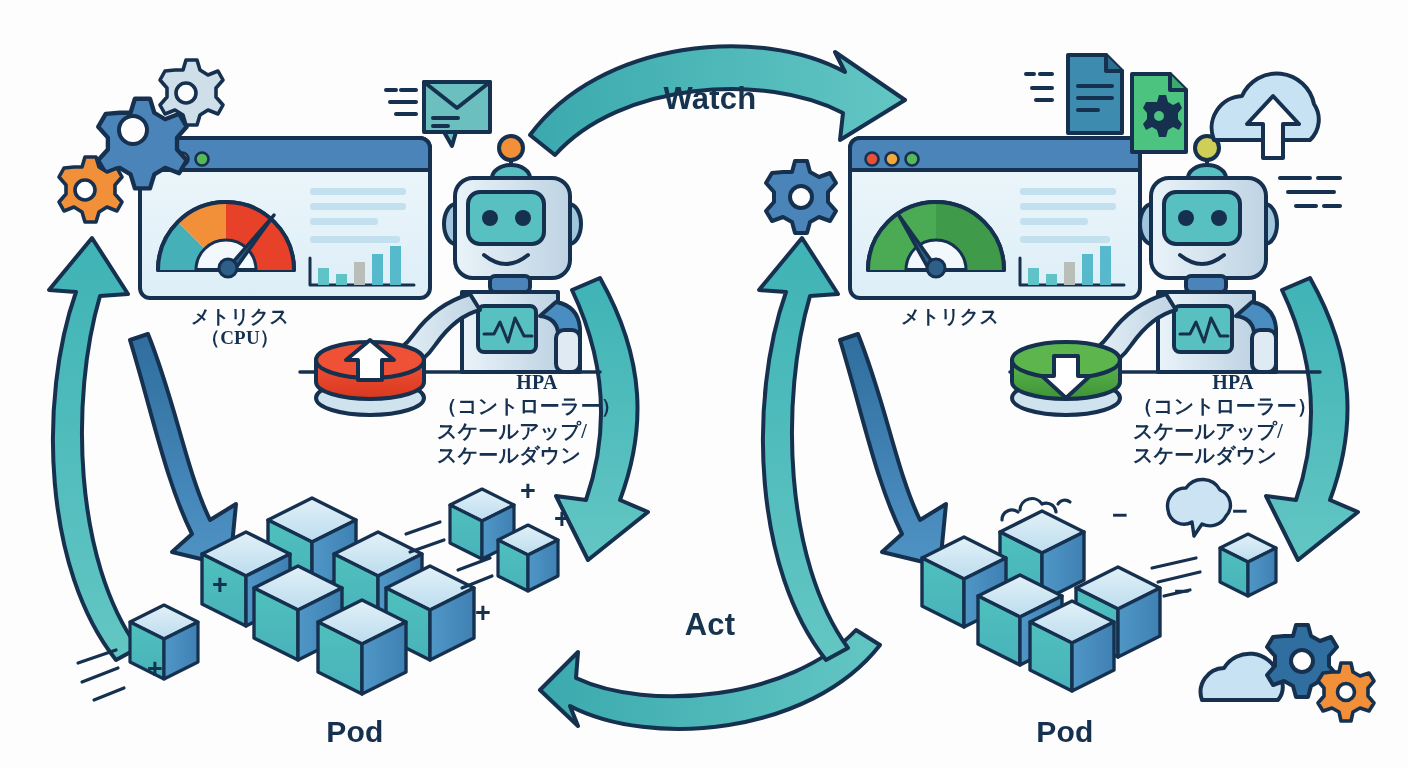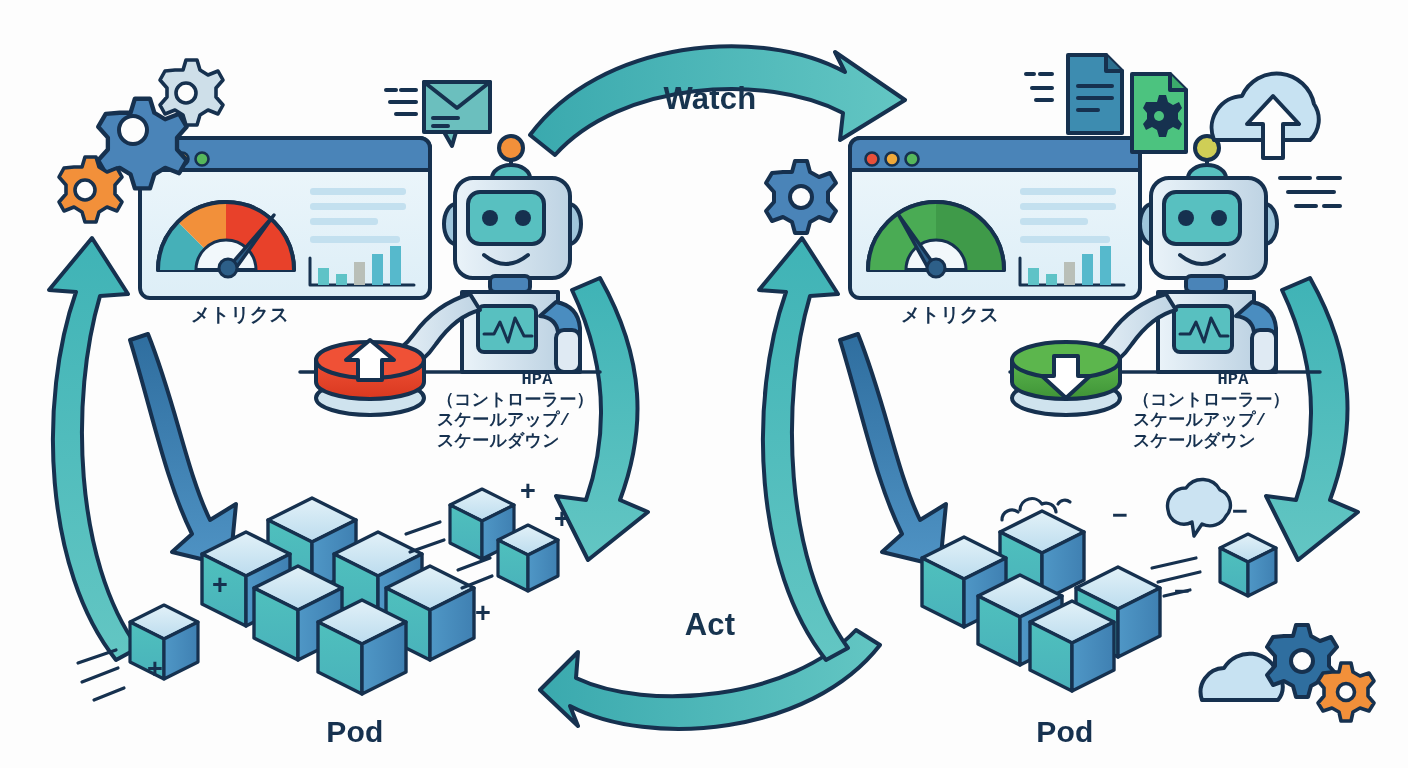--- a/index.html
+++ b/index.html
@@ -1,24 +1,24 @@
 <!DOCTYPE html>
 <html><head>
 <meta charset="utf-8">
 <style>
   html,body{margin:0;padding:0;background:#fff;}
   body{font-family:"Liberation Sans","DejaVu Sans",sans-serif;}
   #stage{position:relative;width:1408px;height:768px;background:#fdfdfd;overflow:hidden;}
   #stage svg.layer{position:absolute;left:0;top:0;width:1408px;height:768px;}
   .lbl{position:absolute;color:#16314f;font-weight:700;text-align:center;letter-spacing:.2px;line-height:1.12;}
-  .lbl-jp{font-family:Liberation Mono, monospace;}
+  .lbl-jp{font-family:Liberation Serif, serif;}
   .cyc{font-size:31px;font-weight:700;color:#17344f;}
   .pod-lbl{font-size:30px;}
   .metric-lbl{font-size:19px;}
-  .hpa-lbl{font-size:17px;text-align:left;line-height:1.22;}
+  .hpa-lbl{font-size:20px;text-align:left;line-height:1.22;}
   .plusminus{position:absolute;color:#16314f;font-weight:700;font-size:27px;line-height:1;}
 </style>
 </head>
 <body>
 
 <div id="stage">
 
   <svg class="layer" viewBox="0 0 1408 768">
     <defs>
       <linearGradient id="gTeal" x1="0" y1="0" x2="0" y2="1">
@@ -435,20 +435,21 @@
       </g>
 
     </g>
   </svg>
 
   <div class="lbl cyc" style="left:620px;top:608px;width:180px;">Act</div>
   <div class="lbl cyc" style="left:620px;top:82px;width:180px;">Watch</div>
 
   <div class="lbl lbl-jp metric-lbl" style="left:130px;top:306px;width:220px;">
     <div>メトリクス</div>
+    <div>（CPU）</div>
   </div>
 
   <div class="lbl lbl-jp metric-lbl" style="left:840px;top:306px;width:220px;">
     <div>メトリクス</div>
   </div>
 
   <div class="lbl lbl-jp hpa-lbl" style="left:437px;top:370px;width:200px;">
     <div style="text-align:center;">HPA</div>
     <div>（コントローラー）</div>
     <div>スケールアップ/</div>

